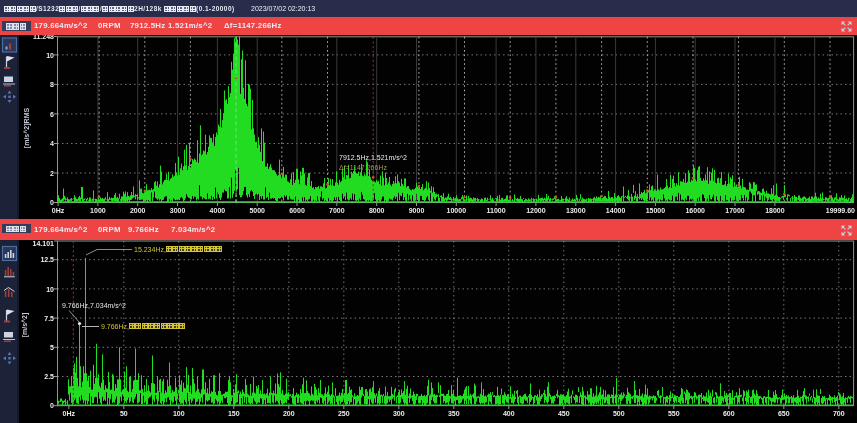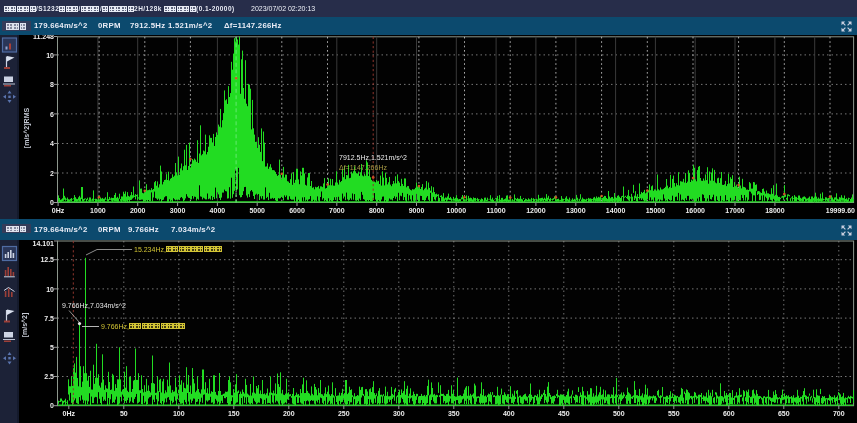--- a/index.html
+++ b/index.html
@@ -1,21 +1,21 @@
 <!DOCTYPE html>
 <html><head><meta charset="utf-8">
 <style>
 *{margin:0;padding:0;box-sizing:border-box}
 html,body{width:857px;height:423px;background:#000;overflow:hidden;
  font-family:"Liberation Sans",sans-serif}
 #titlebar{position:absolute;left:0;top:0;width:857px;height:17px;background:#272d4a;
  color:#e9ecf5;font-size:6.5px;font-weight:bold;letter-spacing:.45px;line-height:17px;white-space:nowrap}
 #titlebar .tt{position:absolute;left:4px;top:0}
 #titlebar .dt{position:absolute;left:251px;top:0;font-size:7px;font-weight:normal;letter-spacing:0;color:#eef1f8}
-.ibar{position:absolute;left:0;width:857px;height:18px;background:#0c4a6e;color:#dfe3ef;
+.ibar{position:absolute;left:0;width:857px;height:18px;background:#ef4444;color:#dfe3ef;
  font-size:7.8px;font-weight:bold;letter-spacing:.25px;line-height:18px}
 #bar1{top:17px}
 #bar2{top:219px;height:21px;line-height:21px}
 .ibar .badge{position:absolute;left:2px;top:4px;bottom:4px;width:29px;background:#343c5a;
  display:flex;align-items:center;justify-content:center}
 #bar2 .badge{top:5px;bottom:7px}
 .ibar span.v{position:absolute;top:0;font-weight:bold;color:#e8ebf5}
 .cj{display:inline-block;border:1px solid currentColor;
  background:linear-gradient(currentColor,currentColor) center/100% 1px no-repeat,
   linear-gradient(currentColor,currentColor) center/1px 100% no-repeat}

